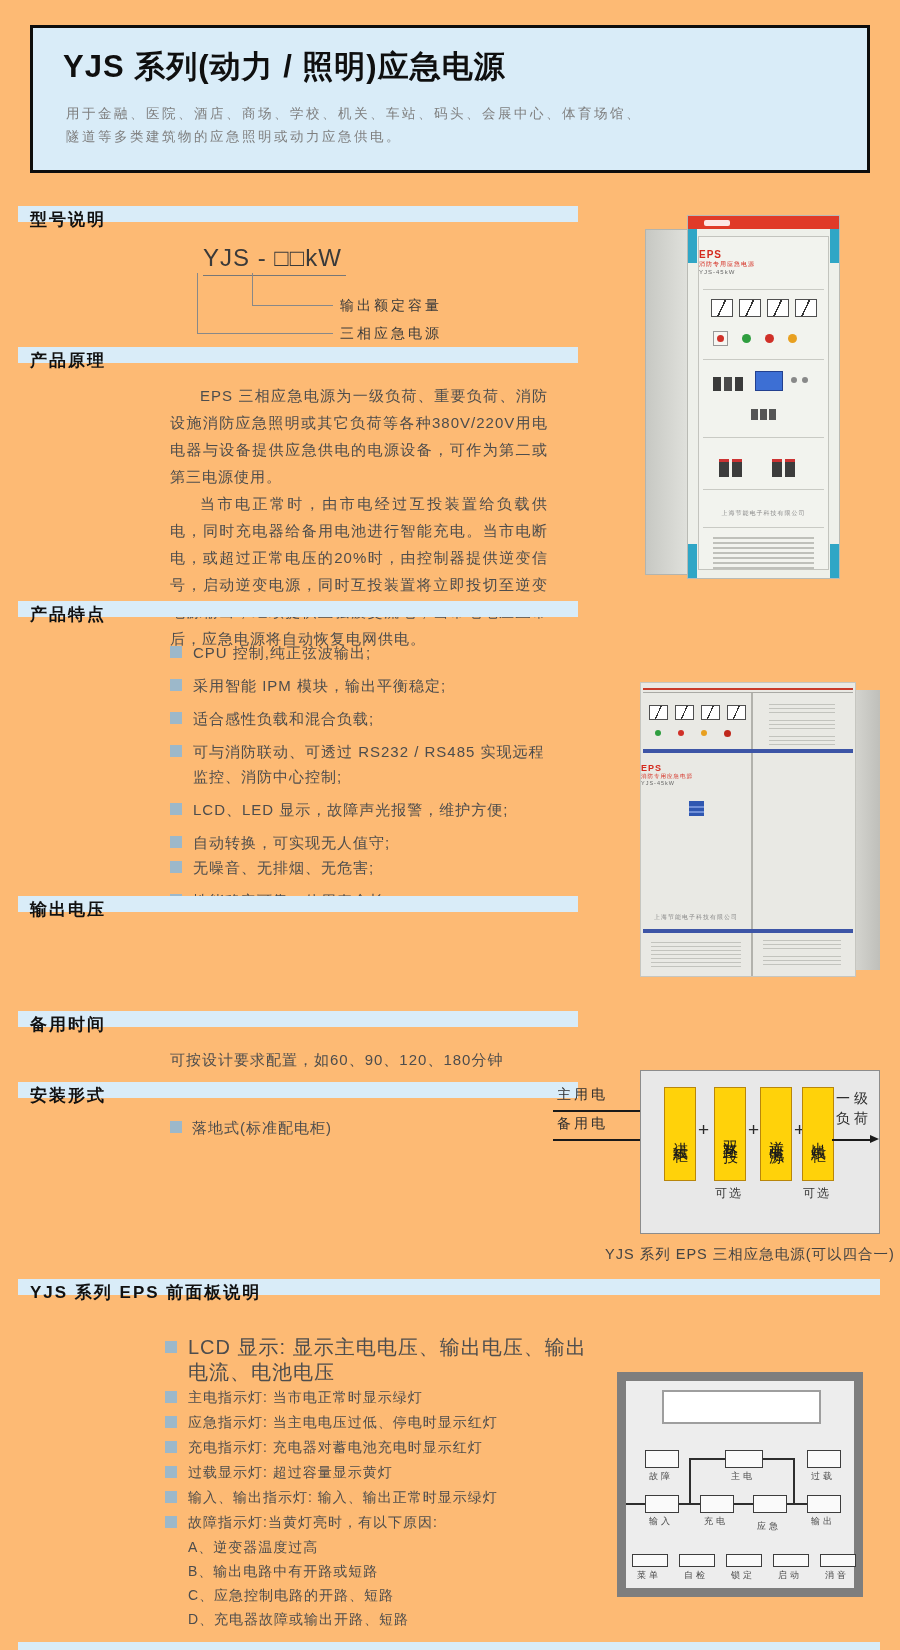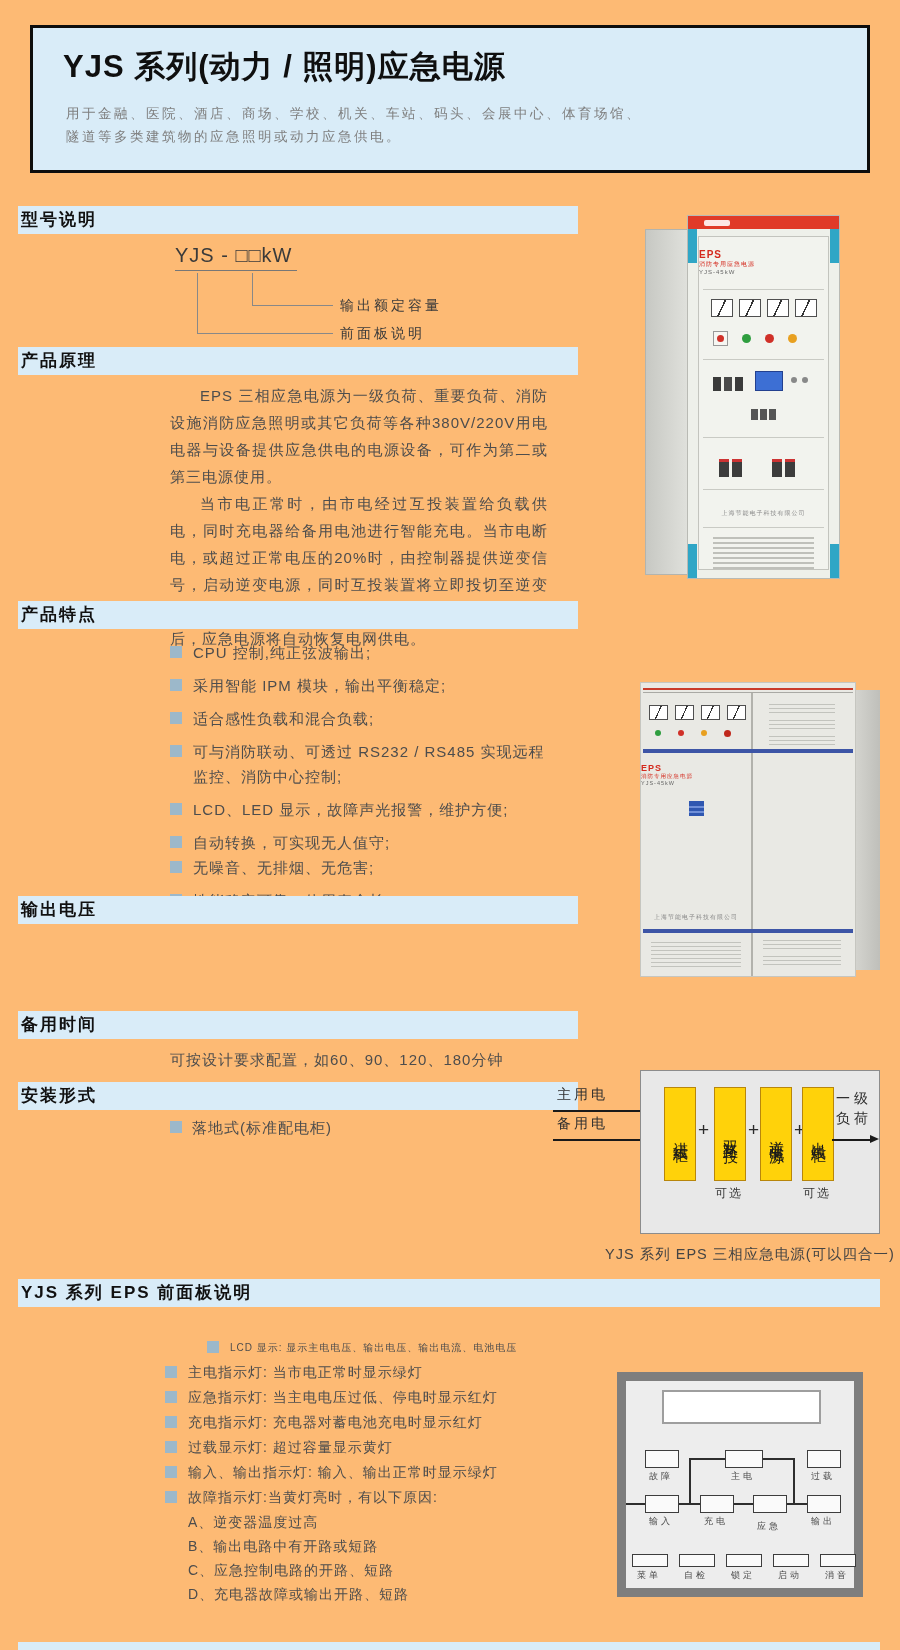--- a/index.html
+++ b/index.html
@@ -6,35 +6,35 @@
   #page{position:relative;width:900px;height:1650px;background:#fdba74;overflow:hidden;
         font-family:"Liberation Sans",sans-serif;color:#333;}
   .abs{position:absolute;}
 
   
   .header-box{left:30px;top:25px;width:834px;height:142px;background:#d9ecf8;border:3px solid #0d0d0d;}
   .page-title{left:30px;top:18px;font-size:31px;font-weight:bold;color:#0f0f0f;letter-spacing:1px;}
   .page-subtitle{left:33px;top:74px;font-size:13.5px;color:#7f7f7f;line-height:23px;letter-spacing:2.5px;}
 
   
-  .band{left:18px;width:560px;height:28px;background:#d9ecf8;font-size:17px;font-weight:bold;
-        color:#111;line-height:28px;padding-left:3px;letter-spacing:2px;box-sizing:border-box;}
+  .band{left:18px;width:560px;height:16px;background:#d9ecf8;font-size:17px;font-weight:bold;
+        color:#111;line-height:28px;padding-left:12px;letter-spacing:2px;box-sizing:border-box;}
   .band-wide{width:862px;}
 
   .body-text{font-size:15px;color:#4d4d4d;line-height:27px;letter-spacing:1px;text-align:justify;}
   .para{margin:0;text-indent:2em;}
 
   
   ul.blt{list-style:none;margin:0;padding:0;}
   ul.blt li{position:relative;padding-left:23px;font-size:15px;color:#4d4d4d;letter-spacing:1px;}
   ul.blt li::before{content:"";position:absolute;left:0;top:6px;width:12px;height:12px;background:#9cb8ca;}
   .sq{display:inline-block;width:12px;height:12px;background:#9cb8ca;margin-right:10px;}
 
   
-  .model-code{font-size:20px;color:#3a3a3a;letter-spacing:1px;border-bottom:1px solid #777;padding:0 4px 3px 0;}
+  .model-code{font-size:24px;color:#3a3a3a;letter-spacing:1px;border-bottom:1px solid #777;padding:0 4px 3px 0;margin-left:28px;}
   .line-v{width:1px;background:#888;}
   .line-h{height:1px;background:#888;}
   .callout-label{font-size:14px;color:#3a3a3a;letter-spacing:3px;}
 
   
   .flow-box{left:640px;top:1070px;width:238px;height:162px;background:#e8e8e8;border:1px solid #8c8c8c;}
   .yellow{position:absolute;top:16px;width:30px;height:92px;background:#ffd20a;border:1px solid #b8860b;
           display:flex;align-items:center;justify-content:center;writing-mode:vertical-rl;text-orientation:upright;
           font-size:15px;color:#1a1a1a;letter-spacing:3px;}
   .plus{position:absolute;top:48px;font-size:19px;color:#2a2a2a;}
@@ -89,21 +89,21 @@
     </div>
   </div>
 
   <div class="abs band" style="top:206px;">型号说明</div>
   <div class="abs model-code" style="left:175px;top:244px;">YJS - □□kW</div>
   <div class="abs line-v" style="left:197px;top:273px;height:60px;"></div>
   <div class="abs line-h" style="left:197px;top:333px;width:136px;"></div>
   <div class="abs line-v" style="left:252px;top:273px;height:32px;"></div>
   <div class="abs line-h" style="left:252px;top:305px;width:81px;"></div>
   <div class="abs callout-label" style="left:340px;top:297px;">输出额定容量</div>
-  <div class="abs callout-label" style="left:340px;top:325px;">前面板说明</div>
+  <div class="abs callout-label" style="left:340px;top:325px;">三相应急电源</div>
 
   <div class="abs band" style="top:347px;">产品原理</div>
   <div class="abs body-text" style="left:170px;top:382px;width:378px;">
     <p class="para">EPS 三相应急电源为一级负荷、重要负荷、消防设施消防应急照明或其它负荷等各种380V/220V用电电器与设备提供应急供电的电源设备，可作为第二或第三电源使用。</p>
     <p class="para">当市电正常时，由市电经过互投装置给负载供电，同时充电器给备用电池进行智能充电。当市电断电，或超过正常电压的20%时，由控制器提供逆变信号，启动逆变电源，同时互投装置将立即投切至逆变电源输出，继续提供正弦波交流电，当市电电压正常后，应急电源将自动恢复电网供电。</p>
   </div>
 
   <div class="abs band" style="top:601px;">产品特点</div>
   <ul class="abs blt" style="left:170px;top:640px;width:388px;">
     <li style="line-height:25px;margin-bottom:8px;">CPU 控制,纯正弦波输出;</li>
@@ -249,21 +249,21 @@
   <div class="abs flow-input-label" style="left:836px;top:1090px;letter-spacing:4px;">一级</div>
   <div class="abs flow-input-label" style="left:836px;top:1110px;letter-spacing:4px;">负荷</div>
   <div class="abs arrow-line" style="left:832px;top:1139px;width:40px;"></div>
   <div class="abs arrow-head" style="left:870px;top:1135px;"></div>
   <div class="abs flow-caption" style="left:600px;top:1245px;width:300px;text-align:center;">YJS 系列 EPS 三相应急电源(可以四合一)</div>
 
   <div class="abs band band-wide" style="top:1279px;">YJS 系列 EPS 前面板说明</div>
 
   <div class="abs" style="left:165px;top:1335px;width:425px;">
     <ul class="blt">
-      <li style="font-size:10px;line-height:25px;margin-left:42px;">LCD 显示: 显示主电电压、输出电压、输出电流、电池电压</li>
+      <li style="font-size:20px;line-height:25px;">LCD 显示: 显示主电电压、输出电压、输出电流、电池电压</li>
       <li style="font-size:14px;line-height:25px;">主电指示灯: 当市电正常时显示绿灯</li>
       <li style="font-size:14px;line-height:25px;">应急指示灯: 当主电电压过低、停电时显示红灯</li>
       <li style="font-size:14px;line-height:25px;">充电指示灯: 充电器对蓄电池充电时显示红灯</li>
       <li style="font-size:14px;line-height:25px;">过载显示灯: 超过容量显示黄灯</li>
       <li style="font-size:14px;line-height:25px;">输入、输出指示灯: 输入、输出正常时显示绿灯</li>
       <li style="font-size:14px;line-height:25px;">故障指示灯:当黄灯亮时，有以下原因:</li>
     </ul>
     <div style="padding-left:23px;font-size:14px;color:#4d4d4d;letter-spacing:1px;">
       <div style="line-height:24px;">A、逆变器温度过高</div>
       <div style="line-height:24px;">B、输出电路中有开路或短路</div>

